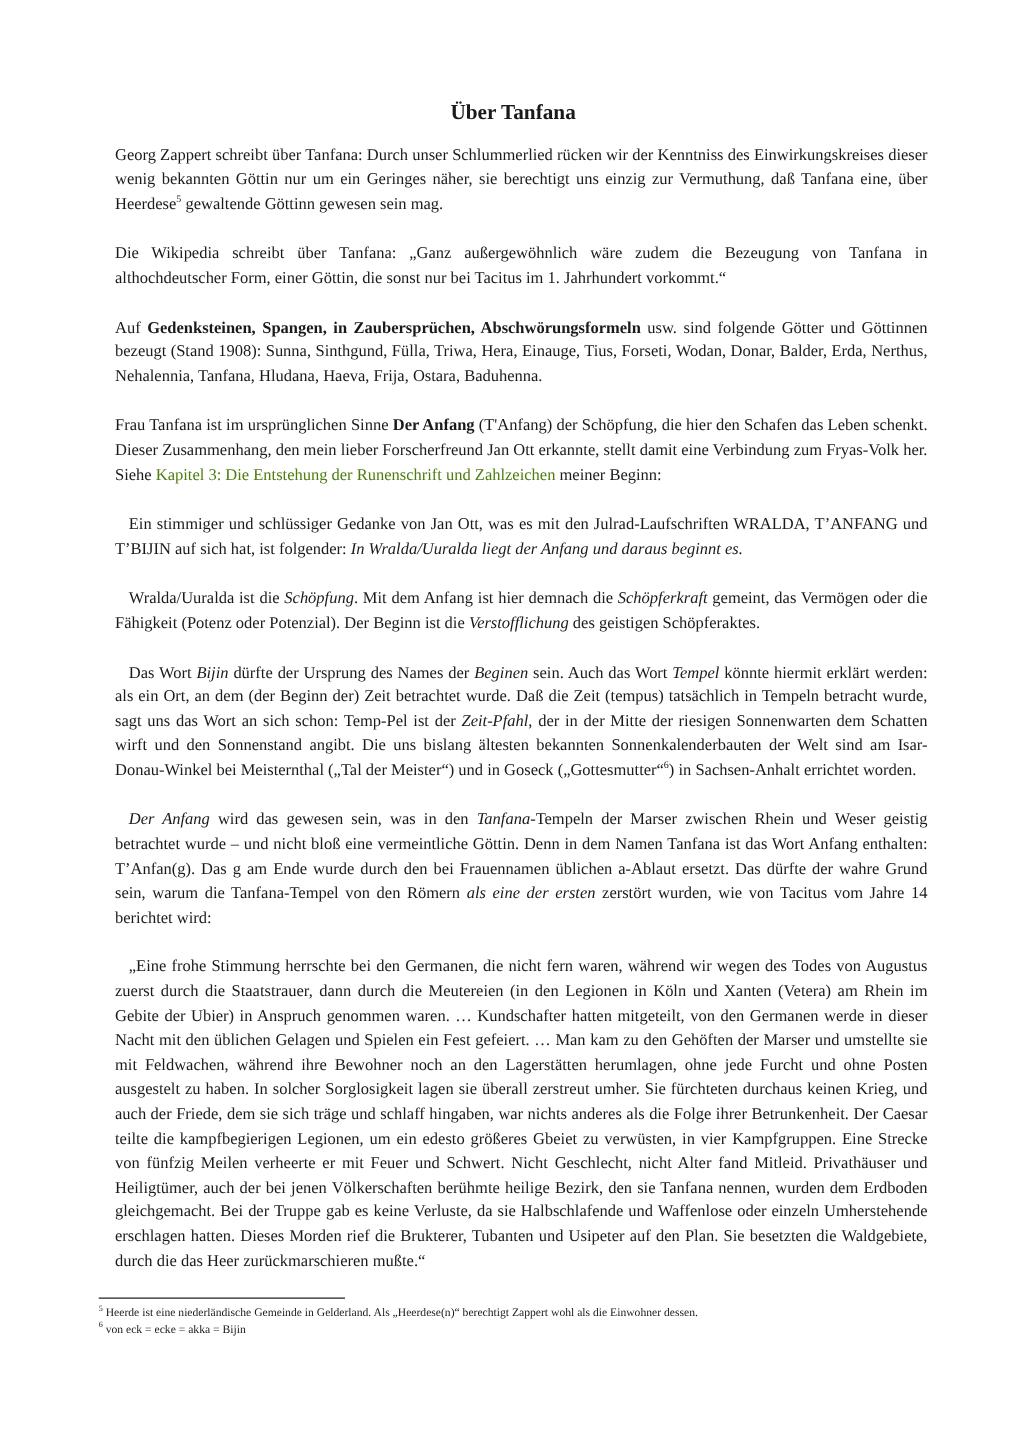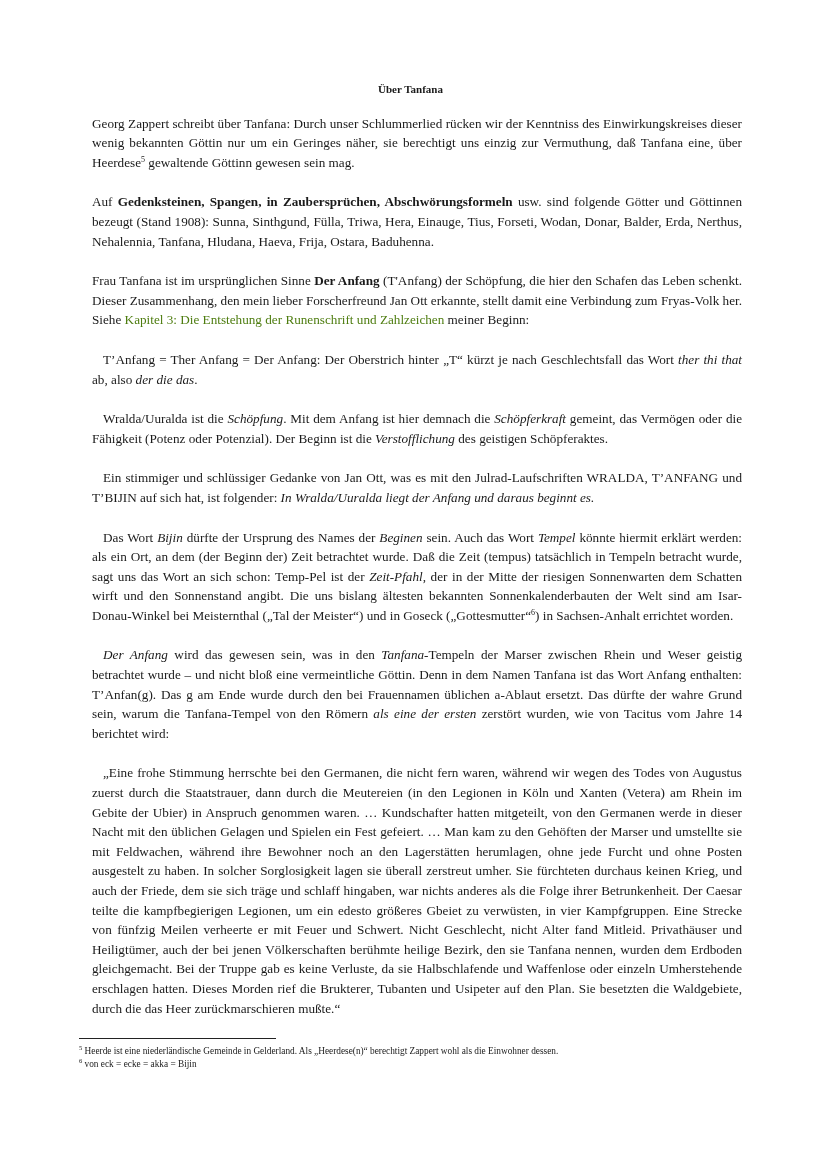--- a/index.html
+++ b/index.html
@@ -2,50 +2,50 @@
 <html><head>
   <meta charset="utf-8">
   <style>
     html, body { margin: 0; padding: 0; background: #ffffff; }
     body { width: 818px; height: 1158px; overflow: hidden; position: relative; }
     .page {
       position: absolute; left: 79px; top: 80px; width: 663px;
       font-family: "Liberation Serif", "DejaVu Serif", serif;
       font-size: 13.2px; line-height: 19.6px; color: #1a1a1a;
     }
-    .title { text-align: center; font-weight: bold; font-size: 11px; margin: 0 0 14px 0; }
+    .title { text-align: center; font-weight: bold; font-size: 17px; margin: 0 0 14px 0; }
     p { margin: 0 0 20px 13px; text-align: justify; }
     p.indent { text-indent: 11px; }
     b { font-weight: bold; }
     i { font-style: italic; }
     .link { color: #4d7c0f; text-decoration: none; }
     sup { font-size: 8px; line-height: 0; vertical-align: super; }
     .quote { text-indent: 11px; margin-bottom: 20px; }
     .fn-rule { width: 197px; border-top: 1px solid #222; margin: 14px 0 6px 0; }
     .footnote { font-size: 9.3px; line-height: 12.5px; margin: 0; text-align: left; }
     .footnote sup { font-size: 6.5px; }
   </style>
 </head>
 <body>
 
 <div class="page">
   <div class="title">Über Tanfana</div>
 
   <p><span>Georg Zappert schreibt über Tanfana: Durch unser Schlummerlied rücken wir der Kenntniss des Einwirkungskreises dieser wenig bekannten Göttin nur um ein Geringes näher, sie berechtigt uns einzig zur Vermuthung, daß Tanfana eine, über Heerdese</span><sup>5</sup><span> gewaltende Göttinn gewesen sein mag.</span></p>
 
+  <p>Die Wikipedia schreibt über Tanfana: „Ganz außergewöhnlich wäre zudem die Bezeugung von Tanfana in althochdeutscher Form, einer Göttin, die sonst nur bei Tacitus im 1. Jahrhundert vorkommt.“</p>
 
   <p><span>Auf </span><b>Gedenksteinen, Spangen, in Zaubersprüchen, Abschwörungsformeln</b><span> usw. sind folgende Götter und Göttinnen bezeugt (Stand 1908): Sunna, Sinthgund, Fülla, Triwa, Hera, Einauge, Tius, Forseti, Wodan, Donar, Balder, Erda, Nerthus, Nehalennia, Tanfana,  Hludana, Haeva, Frija, Ostara, Baduhenna.</span></p>
 
   <p><span>Frau Tanfana ist im ursprünglichen Sinne </span><b>Der Anfang</b><span> (T'Anfang) der Schöpfung, die hier den Schafen das Leben schenkt. Dieser Zusammenhang, den mein lieber Forscherfreund Jan Ott erkannte, stellt damit eine Verbindung zum Fryas-Volk her. Siehe </span><a class="link">Kapitel 3: Die Entstehung der Runenschrift und Zahlzeichen</a><span> meiner Beginn:</span></p>
 
-  <p class="indent"><span>T’Anfang = Ther Anfang = Der Anfang: Der Oberstrich hinter „T“ kürzt je nach Geschlechtsfall das Wort </span><i>ther thi that</i><span> ab, also </span><i>der die das</i><span>.</span></p>
+
+  <p class="indent"><span>Ein stimmiger und schlüssiger Gedanke von Jan Ott, was es mit den Julrad-Laufschriften WRALDA, T’ANFANG und T’BIJIN auf sich hat, ist folgender: </span><i>In Wralda/Uuralda liegt der Anfang und daraus beginnt es.</i></p>
 
   <p class="indent"><span>Wralda/Uuralda ist die </span><i>Schöpfung</i><span>. Mit dem Anfang ist hier demnach die </span><i>Schöpferkraft</i><span> gemeint, das Vermögen oder die Fähigkeit (Potenz oder Potenzial). Der Beginn ist die </span><i>Verstofflichung</i><span> des geistigen Schöpferaktes.</span></p>
-
-  <p class="indent"><span>Ein stimmiger und schlüssiger Gedanke von Jan Ott, was es mit den Julrad-Laufschriften WRALDA, T’ANFANG und T’BIJIN auf sich hat, ist folgender: </span><i>In Wralda/Uuralda liegt der Anfang und daraus beginnt es.</i></p>
 
   <p class="indent"><span>Das Wort </span><i>Bijin</i><span> dürfte der Ursprung des Names der </span><i>Beginen</i><span> sein. Auch das Wort </span><i>Tempel</i><span> könnte hiermit erklärt werden: als ein Ort, an dem (der Beginn der) Zeit betrachtet wurde. Daß die Zeit (tempus) tatsächlich in Tempeln betracht wurde, sagt uns das Wort an sich schon: Temp-Pel ist der </span><i>Zeit-Pfahl</i><span>, der in der Mitte der riesigen Sonnenwarten dem Schatten wirft und den Sonnenstand angibt. Die uns bislang ältesten bekannten Sonnenkalenderbauten der Welt sind am Isar-Donau-Winkel bei Meisternthal („Tal der Meister“) und in Goseck („Gottesmutter“</span><sup>6</sup><span>) in Sachsen-Anhalt errichtet worden.</span></p>
 
   <p class="indent"><i>Der Anfang</i><span> wird das gewesen sein, was in den </span><i>Tanfana</i><span>-Tempeln der Marser zwischen Rhein und Weser geistig betrachtet wurde – und nicht bloß eine vermeintliche Göttin. Denn in dem Namen Tanfana ist das Wort Anfang enthalten: T’Anfan(g). Das g am Ende wurde durch den bei Frauennamen üblichen a-Ablaut ersetzt. Das dürfte der wahre Grund sein, warum die Tanfana-Tempel von den Römern </span><i>als eine der ersten</i><span> zerstört wurden, wie von Tacitus vom Jahre 14 berichtet wird:</span></p>
 
   <p class="quote">„Eine frohe Stimmung herrschte bei den Germanen, die nicht fern waren, während wir wegen des Todes von Augustus zuerst durch die Staatstrauer, dann durch die Meutereien (in den Legionen in Köln und Xanten (Vetera) am Rhein im Gebite der Ubier) in Anspruch genommen waren. … Kundschafter hatten mitgeteilt, von den Germanen werde in dieser Nacht mit den üblichen Gelagen und Spielen ein Fest gefeiert. … Man kam zu den Gehöften der Marser und umstellte sie mit Feldwachen, während ihre Bewohner noch an den Lagerstätten herumlagen, ohne jede Furcht und ohne Posten ausgestelt zu haben. In solcher Sorglosigkeit lagen sie überall zerstreut umher. Sie fürchteten durchaus keinen Krieg, und auch der Friede, dem sie sich träge und schlaff hingaben, war nichts anderes als die Folge ihrer Betrunkenheit. Der Caesar teilte die kampfbegierigen Legionen, um ein edesto größeres Gbeiet zu verwüsten, in vier Kampfgruppen. Eine Strecke von fünfzig Meilen  verheerte er mit Feuer und Schwert. Nicht Geschlecht, nicht Alter fand Mitleid. Privathäuser und Heiligtümer, auch der bei jenen Völkerschaften berühmte heilige Bezirk, den sie Tanfana nennen, wurden dem Erdboden gleichgemacht. Bei der Truppe gab es keine Verluste, da sie Halbschlafende und Waffenlose oder einzeln Umherstehende erschlagen hatten. Dieses Morden rief die Brukterer, Tubanten und Usipeter auf den Plan. Sie besetzten die Waldgebiete, durch die das Heer zurückmarschieren mußte.“</p>
 
   <div class="fn-rule"></div>
   <p class="footnote"><sup>5</sup><span> Heerde ist eine niederländische Gemeinde in Gelderland. Als „Heerdese(n)“ berechtigt Zappert wohl als die Einwohner dessen.</span></p>
   <p class="footnote"><sup>6</sup><span> von eck = ecke = akka = Bijin</span></p>

